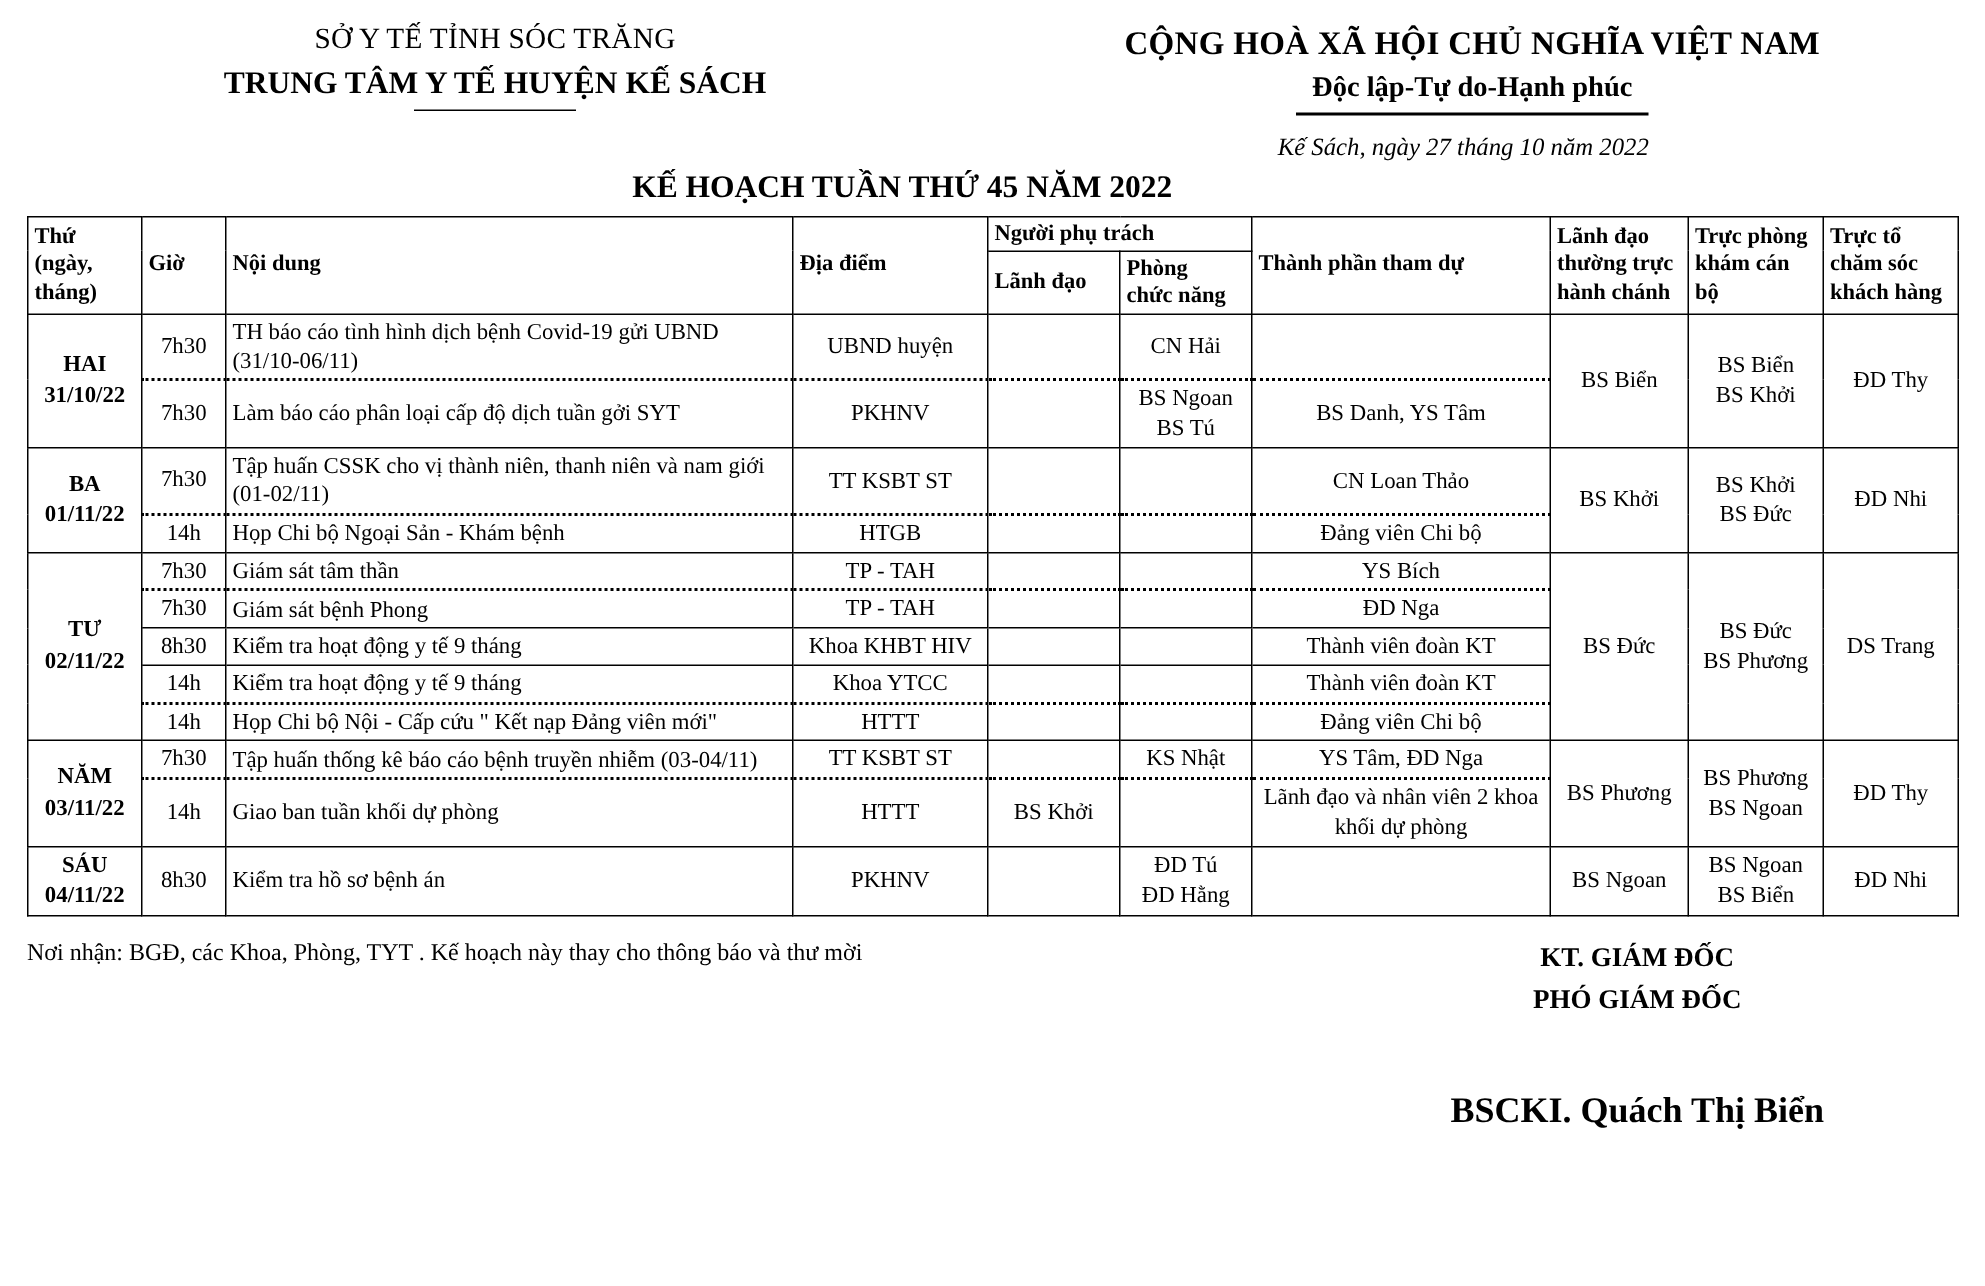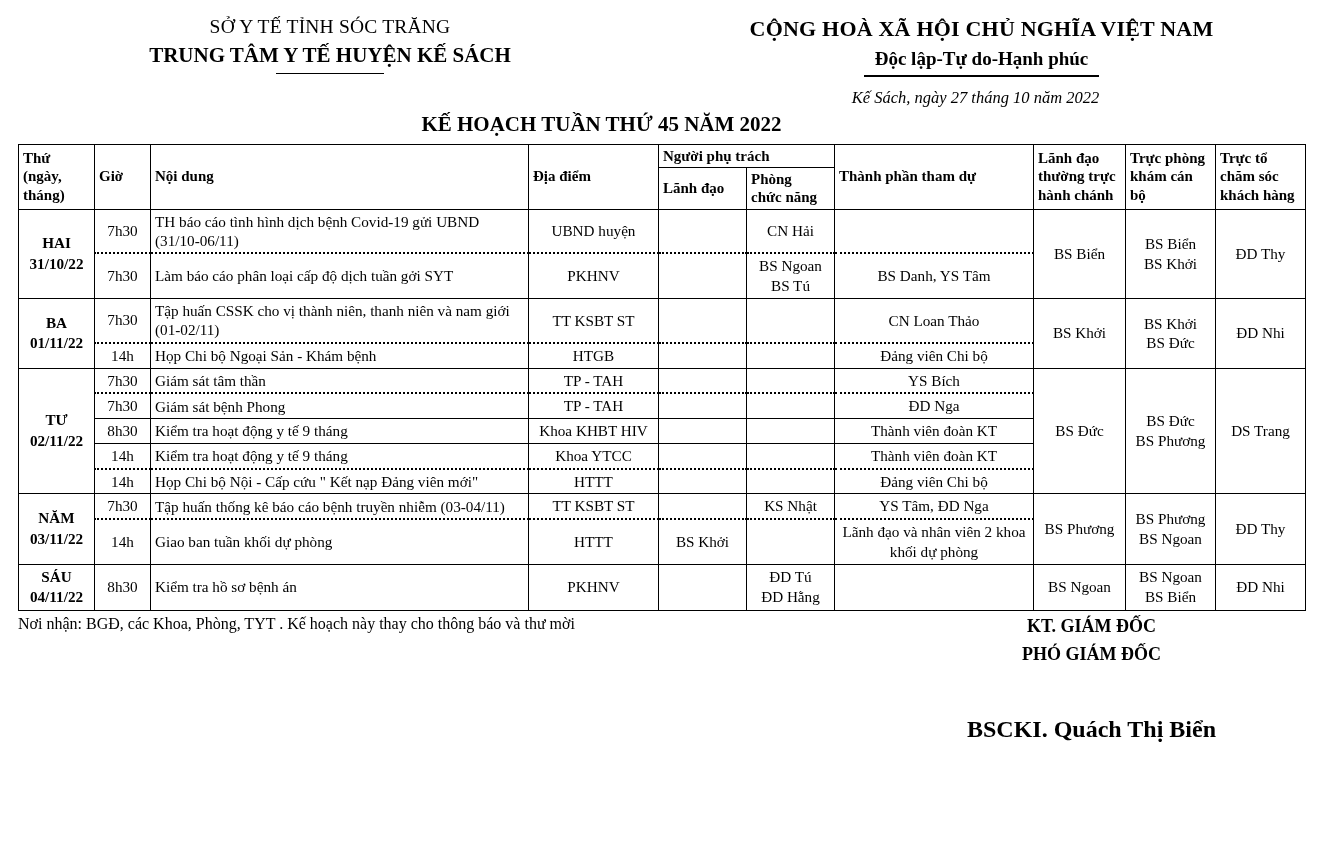--- a/index.html
+++ b/index.html
@@ -137,21 +137,21 @@
   tr.day-end > td {
     border-bottom-style: solid;
     border-bottom-width: 1.3px;
   }
   td.solidbtm { border-bottom-style: solid !important; border-bottom-width: 1.3px !important; }
 
   
   .footer {
     display: flex;
     padding: 0 18px;
-    margin-top: 2px;
+    margin-top: 14px;
   }
   .foot-left {
     width: 860px;
     font-size: 16px;
     line-height: 1.4;
   }
   .foot-right {
     width: 427px;
     text-align: center;
   }

